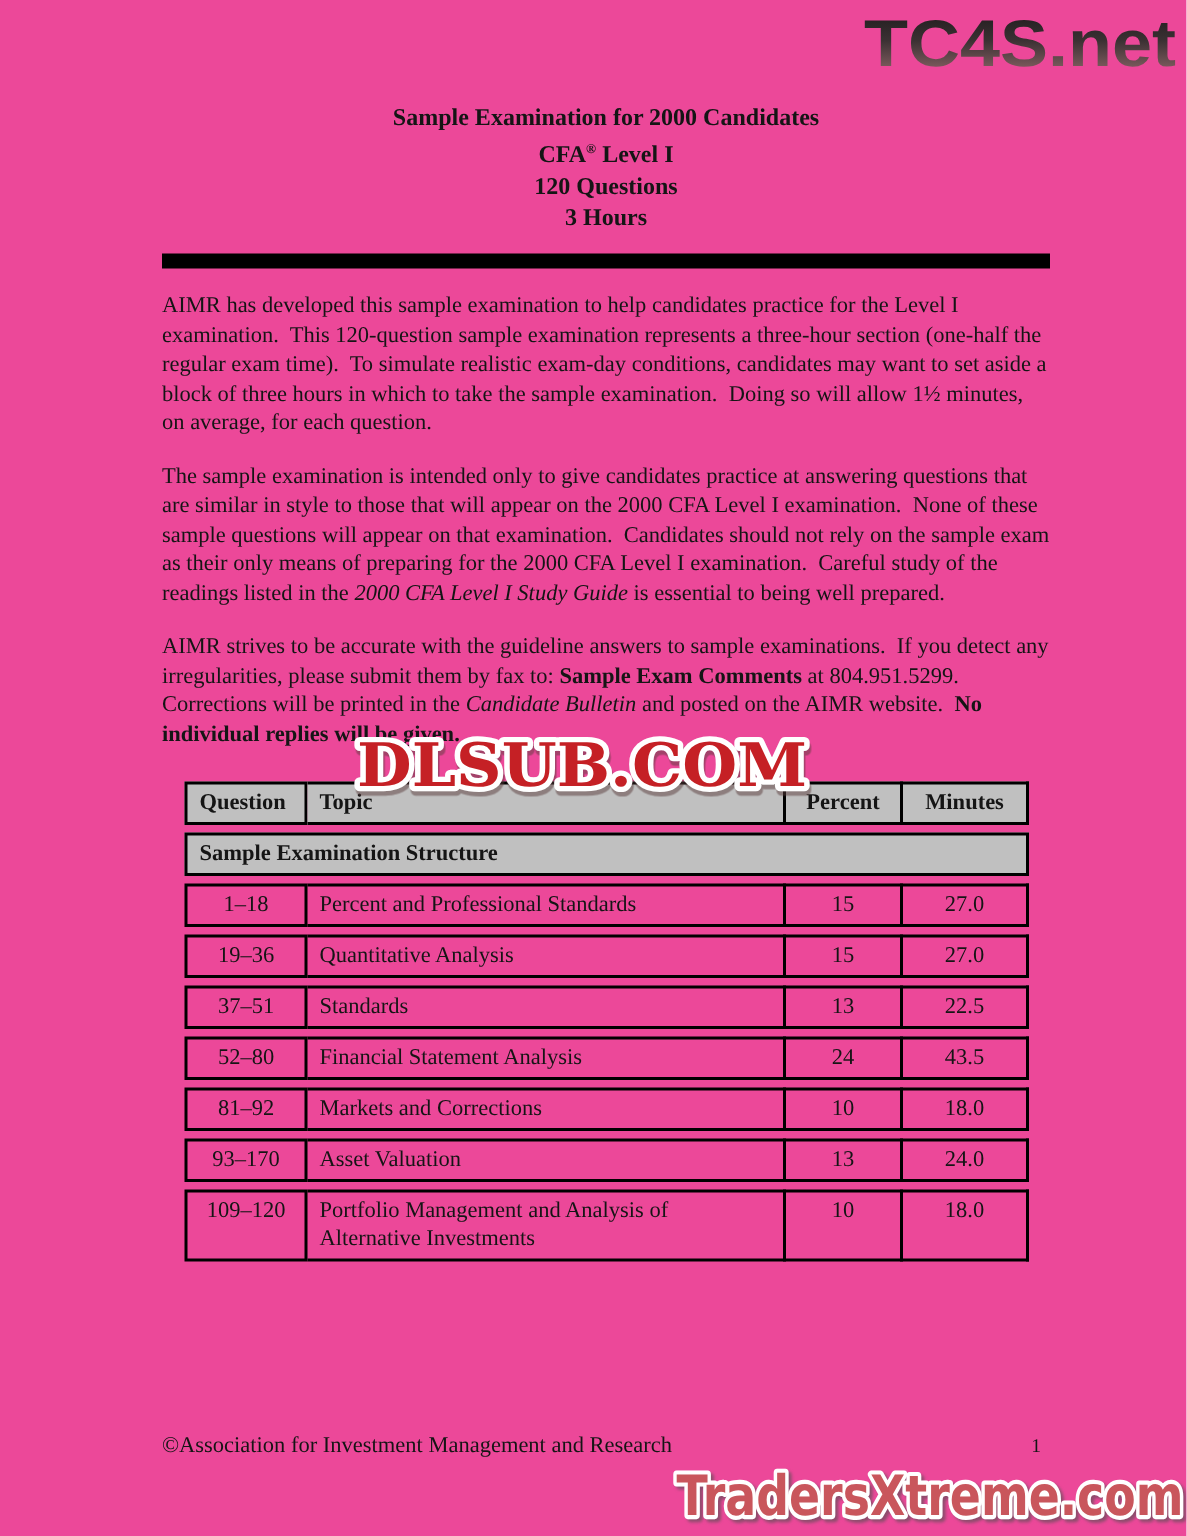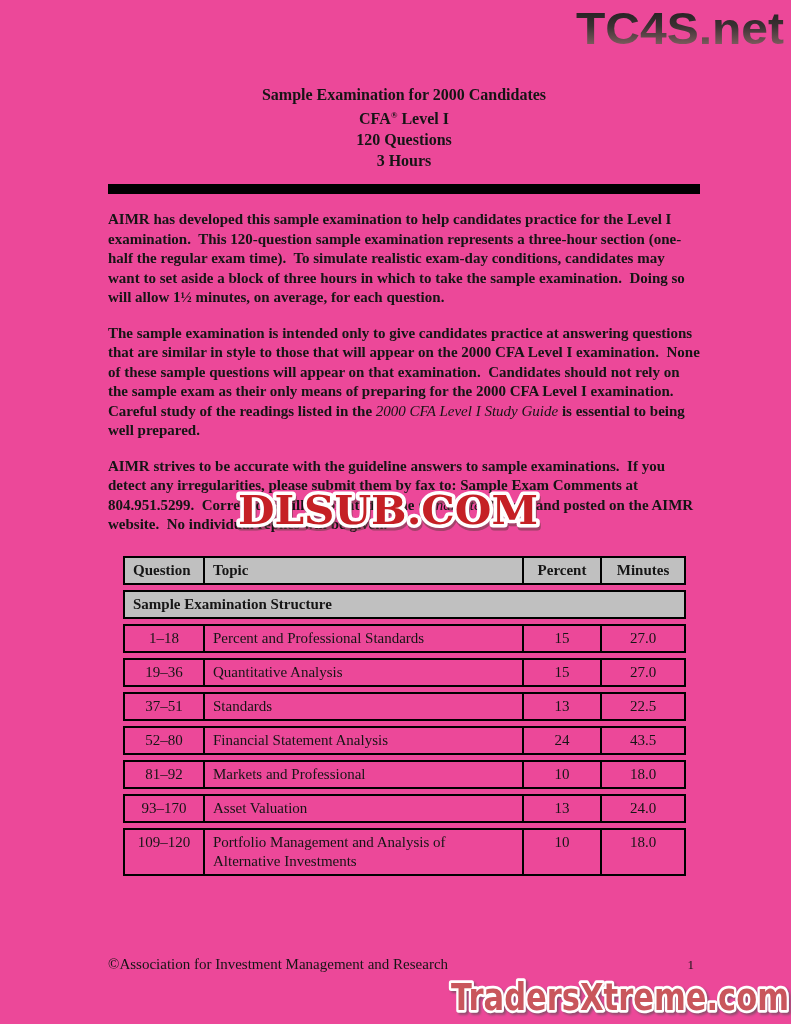--- a/index.html
+++ b/index.html
@@ -12,39 +12,39 @@
     font-family: "Liberation Serif", serif;
     color: #151515;
   }
   
   .wm-tc4s { position: absolute; top: 5px; right: 3px; width: 215px; height: 48px; }
   
   .wm-dlsub { position: absolute; left: 230px; top: 483px; width: 316px; height: 52px; }
   
   .wm-traders { position: absolute; right: -4px; bottom: 2px; width: 350px; height: 50px; }
 
-  .content { position: absolute; left: 108px; top: 84px; width: 592px; }
+  .content { position: absolute; left: 108px; top: 68px; width: 592px; }
 
   .title-block {
     text-align: center;
     font-weight: bold;
     font-size: 16px;
     line-height: 21px;
   }
   .title-block sup { font-size: 9px; }
 
   .divider-bar { height: 10px; background: #000; margin-top: 13px; }
 
   p.body-par {
     font-size: 15px;
     line-height: 19.5px;
     margin: 16px 0 0 0;
     white-space: pre-wrap;
   }
-  .s-n { font-style: normal; font-weight: bold; text-align: center; }
+  .s-n { font-style: normal; font-weight: normal; text-align: center; }
   .s-b { font-weight: bold; }
   .s-i { font-style: italic; }
 
   table.exam {
     margin: 16px 0 0 15px;
     width: 563px;
     table-layout: fixed;
     border-collapse: separate;
     border-spacing: 0 5px;
     font-size: 15px;
@@ -143,21 +143,21 @@
           <td class="c-center">22.5</td>
         </tr>
         <tr>
           <td class="c-center">52–80</td>
           <td class="c-topic">Financial Statement Analysis</td>
           <td class="c-center">24</td>
           <td class="c-center">43.5</td>
         </tr>
         <tr>
           <td class="c-center">81–92</td>
-          <td class="c-topic">Markets and Professional</td>
+          <td class="c-topic">Markets and Corrections</td>
           <td class="c-center">10</td>
           <td class="c-center">18.0</td>
         </tr>
         <tr>
           <td class="c-center">93–170</td>
           <td class="c-topic">Asset Valuation</td>
           <td class="c-center">13</td>
           <td class="c-center">24.0</td>
         </tr>
         <tr>

